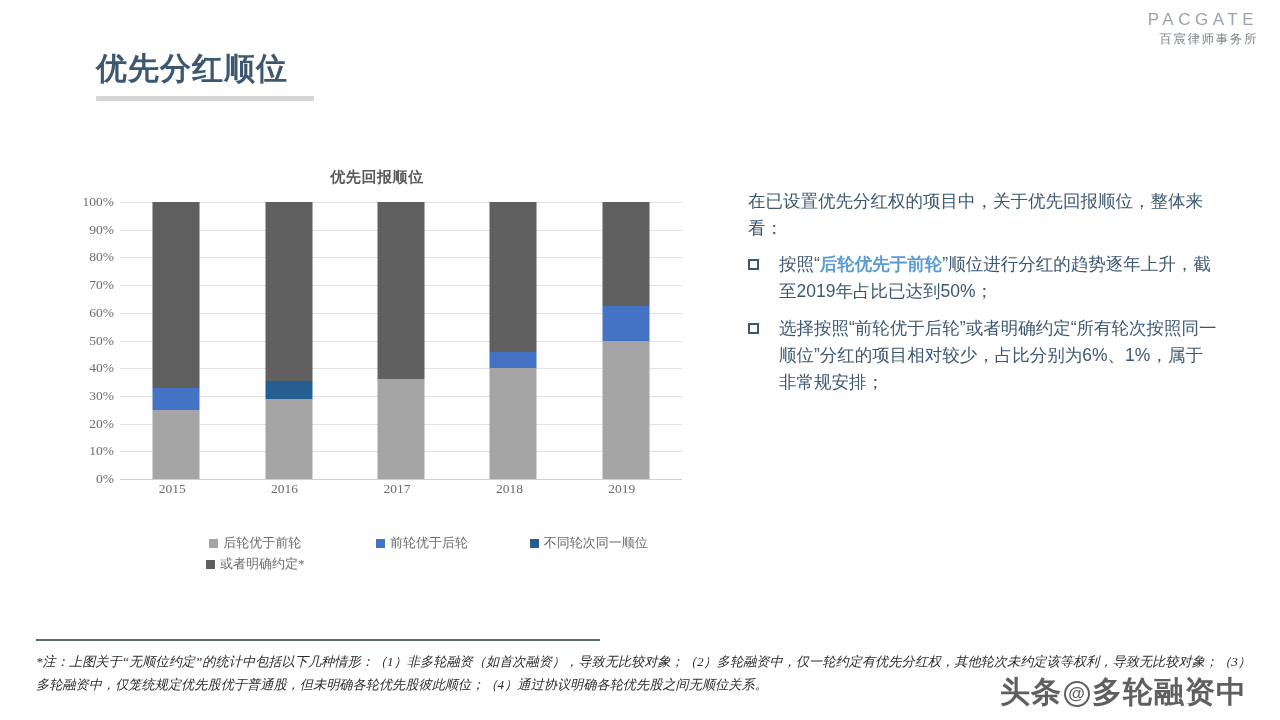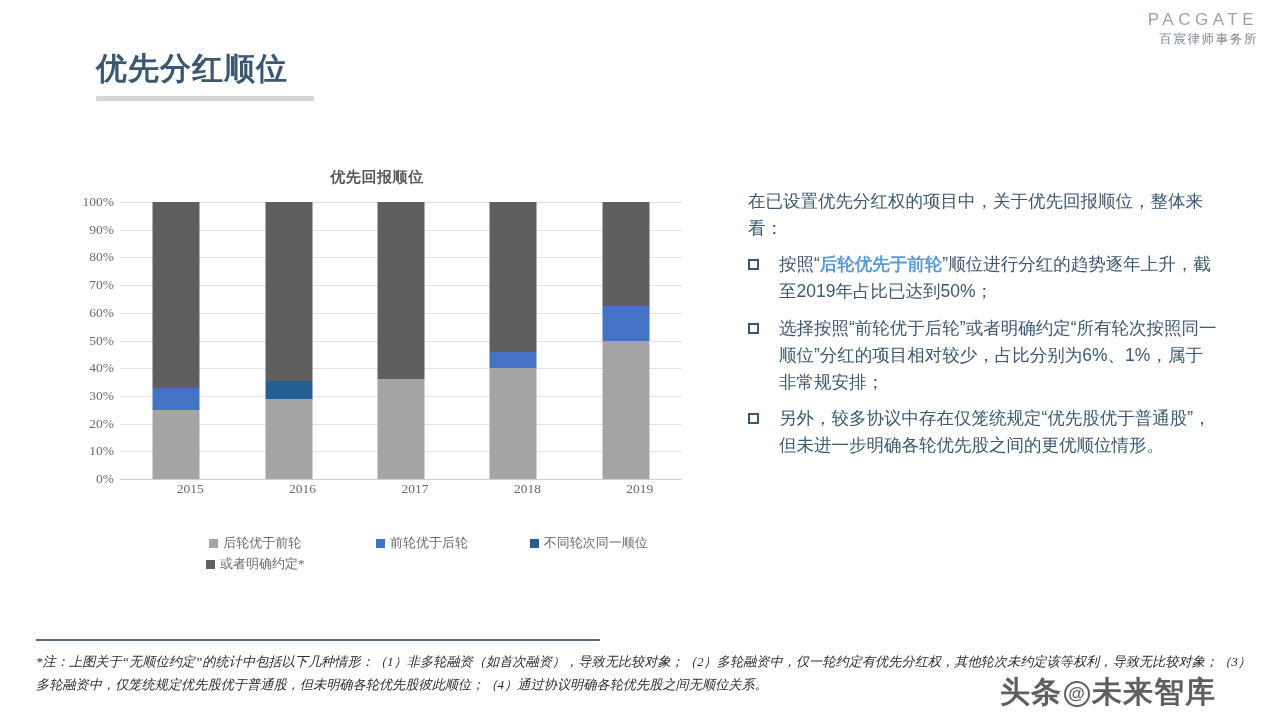--- a/index.html
+++ b/index.html
@@ -120,21 +120,21 @@
     transform: translateX(-50%);
     width: 47px;
     height: 100%;
     display: flex;
     flex-direction: column-reverse;
   }
   .seg { width: 100%; }
 
   #x-axis {
     position: absolute;
-    left: 72px; top: 279px;
+    left: 54px; top: 279px;
     width: 562px;
     display: flex;
     align-items: flex-end;
   }
   .xtick {
     flex: 1 1 0;
     text-align: center;
     font-family: "Liberation Serif", "DejaVu Serif", serif;
     font-size: 13.5px;
     color: #6b6b6b;
@@ -356,25 +356,21 @@
   <div id="intro-paragraph">在已设置优先分红权的项目中，关于优先回报顺位，整体来看：</div>
   <div id="bullet-list">
       <div class="bullet-row">
         <span class="bullet-marker"></span>
         <div class="bullet-text">按照“<span class="hl">后轮优先于前轮</span>”顺位进行分红的趋势逐年上升，截至2019年占比已达到50%；</div>
       </div>
       <div class="bullet-row">
         <span class="bullet-marker"></span>
         <div class="bullet-text">选择按照“前轮优于后轮”或者明确约定“所有轮次按照同一顺位”分红的项目相对较少，占比分别为6%、1%，属于非常规安排；</div>
       </div>
-      <div class="bullet-row">
-        <span class="bullet-marker"></span>
-        <div class="bullet-text">另外，较多协议中存在仅笼统规定“优先股优于普通股”，但未进一步明确各轮优先股之间的更优顺位情形。</div>
-      </div>
     </div>
 </div>
 
 <div id="footer-rule"></div>
 <div id="footnote">*注：上图关于“无顺位约定”的统计中包括以下几种情形：（1）非多轮融资（如首次融资），导致无比较对象；（2）多轮融资中，仅一轮约定有优先分红权，其他轮次未约定该等权利，导致无比较对象；（3）多轮融资中，仅笼统规定优先股优于普通股，但未明确各轮优先股彼此顺位；（4）通过协议明确各轮优先股之间无顺位关系。</div>
 
 <div id="watermark">
-  <span>头条</span><span class="wm-at">@</span><span>未来智库</span>
+  <span>头条</span><span class="wm-at">@</span><span>多轮融资中</span>
 </div>
 
 </body></html>

